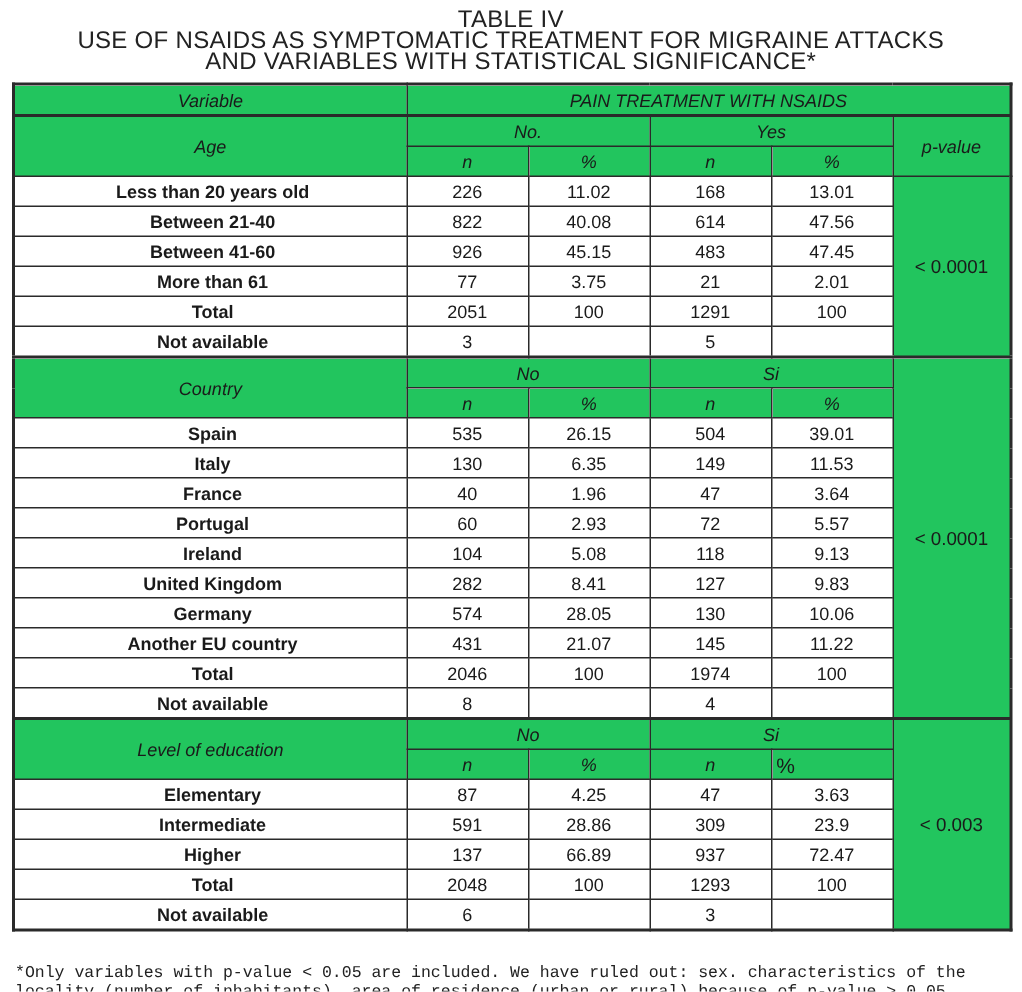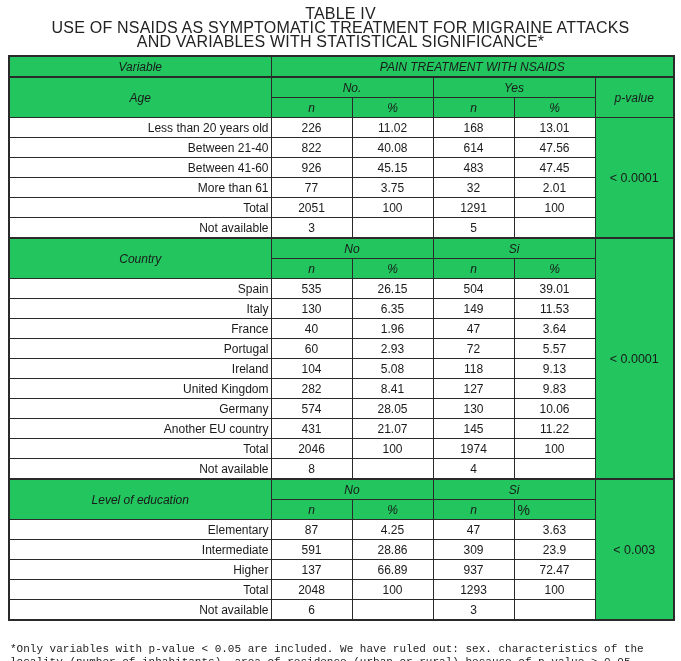--- a/index.html
+++ b/index.html
@@ -34,21 +34,21 @@
     overflow: hidden;
     white-space: nowrap;
     font-weight: normal;
   }
   .data-table th {
     background: #22c55e;
     font-style: italic;
     text-align: center;
   }
   .data-table td { text-align: center; background: #ffffff; }
-  .data-table td.label-cell { text-align: right; padding-left: 5px; }
+  .data-table td.label-cell { text-align: center; padding-left: 5px; font-weight: bold; }
   .data-table td.pvalue-cell {
     font-style: normal;
     text-align: center;
     font-size: 12.5px;
     background: #22c55e;
     vertical-align: middle;
   }
   .data-table th.pct-left {
     text-align: left;
     font-style: normal;
@@ -122,21 +122,21 @@
         <td class="label-cell">Between 41-60</td>
         <td class="num">926</td>
         <td class="num">45.15</td>
         <td class="num">483</td>
         <td class="num">47.45</td>
       </tr>
       <tr class="data-row">
         <td class="label-cell">More than 61</td>
         <td class="num">77</td>
         <td class="num">3.75</td>
-        <td class="num">32</td>
+        <td class="num">21</td>
         <td class="num">2.01</td>
       </tr>
       <tr class="data-row">
         <td class="label-cell">Total</td>
         <td class="num">2051</td>
         <td class="num">100</td>
         <td class="num">1291</td>
         <td class="num">100</td>
       </tr>
       <tr class="data-row">

